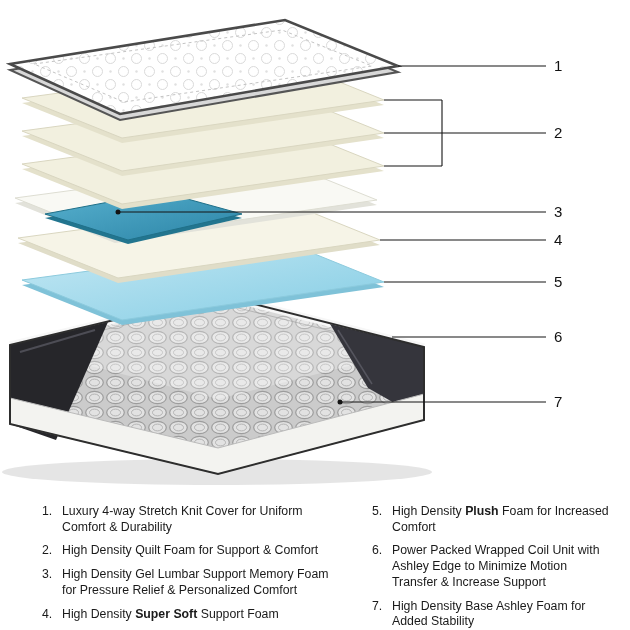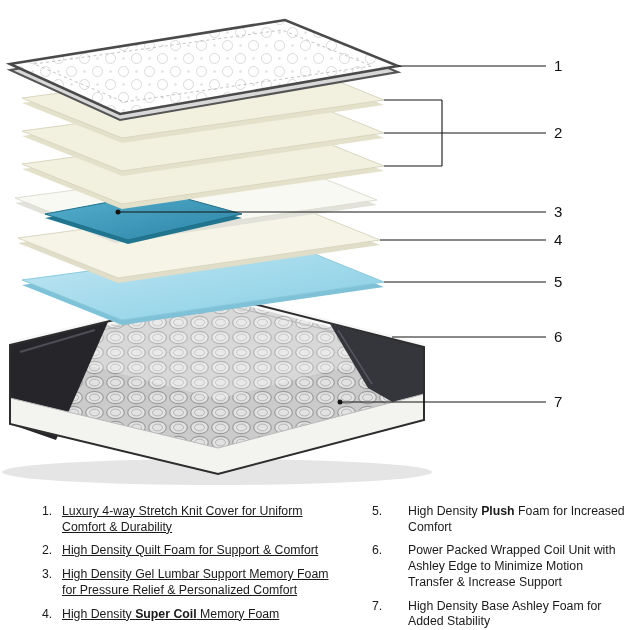--- a/index.html
+++ b/index.html
@@ -13,22 +13,22 @@
   .legend{
     display:flex;
     padding:4px 0 0 42px;
     gap:26px;
     font-size:12.3px;
     line-height:1.28;
   }
   .legend .col{display:flex;flex-direction:column;gap:8px;}
   .legend-item{display:flex;}
   .legend-item .num{flex:none;width:20px;}
-  .col-left .txt{width:284px;text-decoration:underline;}
-  .col-right .txt{width:218px;margin-left:16px;}
+  .col-left .txt{width:284px;}
+  .col-right .txt{width:218px;}
   .txt strong{font-weight:bold;}
 </style>
 </head>
 <body>
 
 <div class="stage">
 
   <div class="diagram-wrap">
     <svg width="630" height="500" viewBox="0 0 630 500">
       <defs>
@@ -142,21 +142,21 @@
       <div class="legend-item">
         <span class="num">2.</span>
         <span class="txt"><span>High Density Quilt Foam for Support &amp; Comfort</span><strong></strong><span></span></span>
       </div>
       <div class="legend-item">
         <span class="num">3.</span>
         <span class="txt"><span>High Density Gel Lumbar Support Memory Foam for Pressure Relief &amp; Personalized Comfort</span><strong></strong><span></span></span>
       </div>
       <div class="legend-item">
         <span class="num">4.</span>
-        <span class="txt"><span>High Density </span><strong>Super Coil</strong><span> Memory Foam</span></span>
+        <span class="txt"><span>High Density </span><strong>Super Soft</strong><span> Support Foam</span></span>
       </div>
     </div>
     <div class="col col-right">
       <div class="legend-item">
         <span class="num">5.</span>
         <span class="txt"><span>High Density </span><strong>Plush</strong><span> Foam for Increased Comfort</span></span>
       </div>
       <div class="legend-item">
         <span class="num">6.</span>
         <span class="txt"><span>Power Packed Wrapped Coil Unit with Ashley Edge to Minimize Motion Transfer &amp; Increase Support</span><strong></strong><span></span></span>

